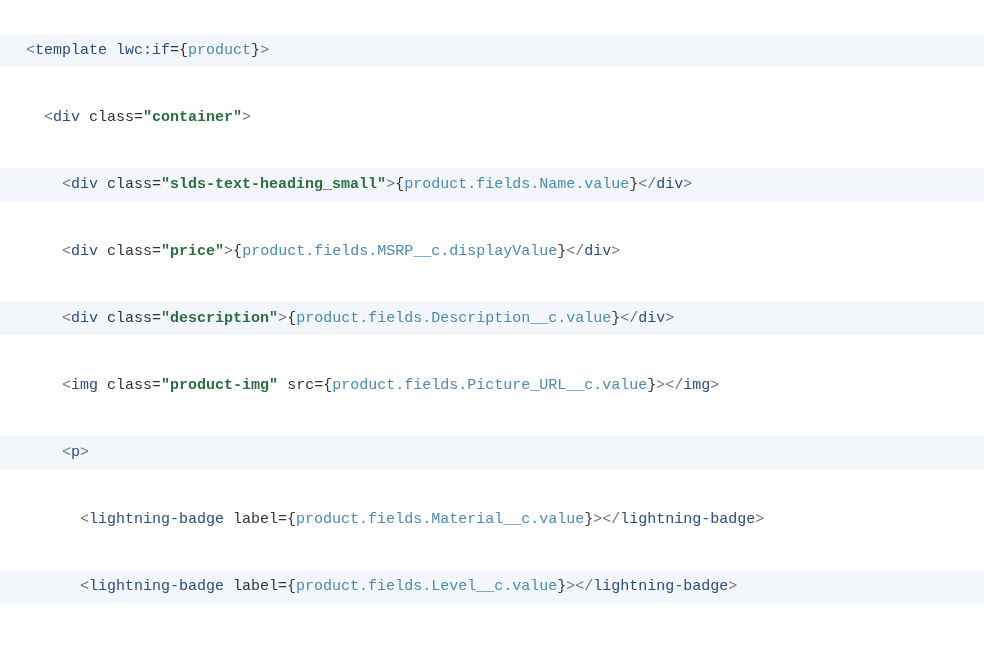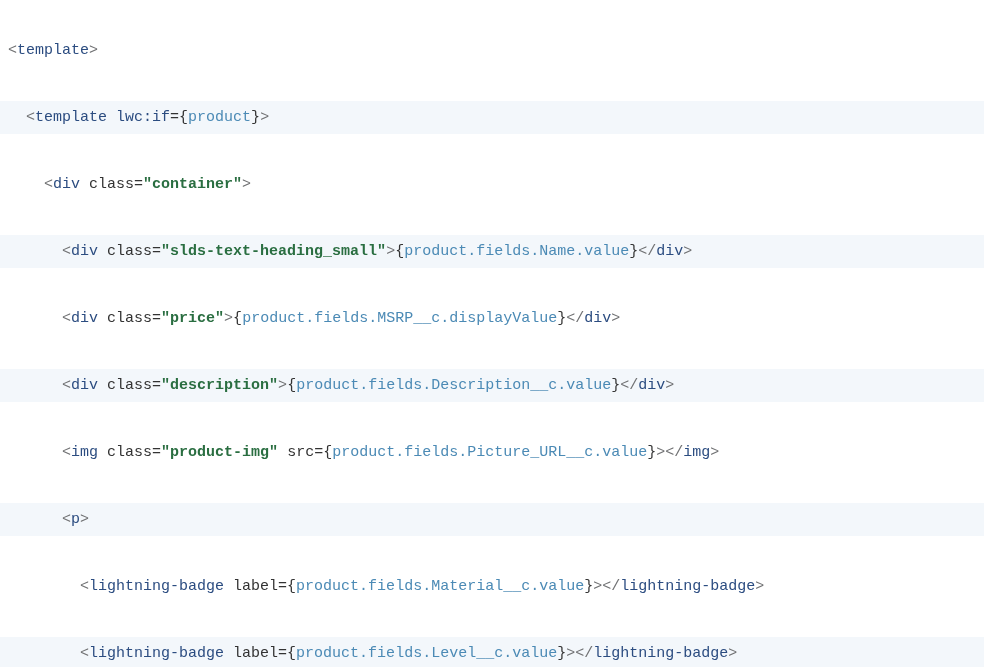--- a/index.html
+++ b/index.html
@@ -31,21 +31,20 @@
   .indent { display:inline-block; }
   .i1 { width: 2ch; }
   .i2 { width: 4ch; }
   .i3 { width: 6ch; }
   .i4 { width: 8ch; }
 </style>
 </head>
 <body>
 
 <div class="code-block">
-<span class="line"><span class="bracket">&lt;</span><span class="tag">template</span><span class="bracket">&gt;</span></span>
 <span class="line shaded"><span class="indent i1"></span><span class="bracket">&lt;</span><span class="tag">template</span> <span class="tag">lwc:if</span><span class="attr">=</span><span class="attr">{</span><span class="expr-lit">product</span><span class="attr">}</span><span class="bracket">&gt;</span></span>
 <span class="line"><span class="indent i2"></span><span class="bracket">&lt;</span><span class="tag">div</span> <span class="attr">class</span><span class="attr">=</span><span class="str">"container"</span><span class="bracket">&gt;</span></span>
 <span class="line shaded"><span class="indent i3"></span><span class="bracket">&lt;</span><span class="tag">div</span> <span class="attr">class</span><span class="attr">=</span><span class="str">"slds-text-heading_small"</span><span class="bracket">&gt;</span><span class="attr">{</span><span class="expr-lit">product.fields.Name.value</span><span class="attr">}</span><span class="bracket">&lt;/</span><span class="tag">div</span><span class="bracket">&gt;</span></span>
 <span class="line"><span class="indent i3"></span><span class="bracket">&lt;</span><span class="tag">div</span> <span class="attr">class</span><span class="attr">=</span><span class="str">"price"</span><span class="bracket">&gt;</span><span class="attr">{</span><span class="expr-lit">product.fields.MSRP__c.displayValue</span><span class="attr">}</span><span class="bracket">&lt;/</span><span class="tag">div</span><span class="bracket">&gt;</span></span>
 <span class="line shaded"><span class="indent i3"></span><span class="bracket">&lt;</span><span class="tag">div</span> <span class="attr">class</span><span class="attr">=</span><span class="str">"description"</span><span class="bracket">&gt;</span><span class="attr">{</span><span class="expr-lit">product.fields.Description__c.value</span><span class="attr">}</span><span class="bracket">&lt;/</span><span class="tag">div</span><span class="bracket">&gt;</span></span>
 <span class="line"><span class="indent i3"></span><span class="bracket">&lt;</span><span class="tag">img</span> <span class="attr">class</span><span class="attr">=</span><span class="str">"product-img"</span> <span class="attr">src</span><span class="attr">=</span><span class="attr">{</span><span class="expr-lit">product.fields.Picture_URL__c.value</span><span class="attr">}</span><span class="bracket">&gt;&lt;/</span><span class="tag">img</span><span class="bracket">&gt;</span></span>
 <span class="line shaded"><span class="indent i3"></span><span class="bracket">&lt;</span><span class="tag">p</span><span class="bracket">&gt;</span></span>
 <span class="line"><span class="indent i4"></span><span class="bracket">&lt;</span><span class="tag">lightning-badge</span> <span class="attr">label</span><span class="attr">=</span><span class="attr">{</span><span class="expr-lit">product.fields.Material__c.value</span><span class="attr">}</span><span class="bracket">&gt;&lt;/</span><span class="tag">lightning-badge</span><span class="bracket">&gt;</span></span>
 <span class="line shaded"><span class="indent i4"></span><span class="bracket">&lt;</span><span class="tag">lightning-badge</span> <span class="attr">label</span><span class="attr">=</span><span class="attr">{</span><span class="expr-lit">product.fields.Level__c.value</span><span class="attr">}</span><span class="bracket">&gt;&lt;/</span><span class="tag">lightning-badge</span><span class="bracket">&gt;</span></span>
 

